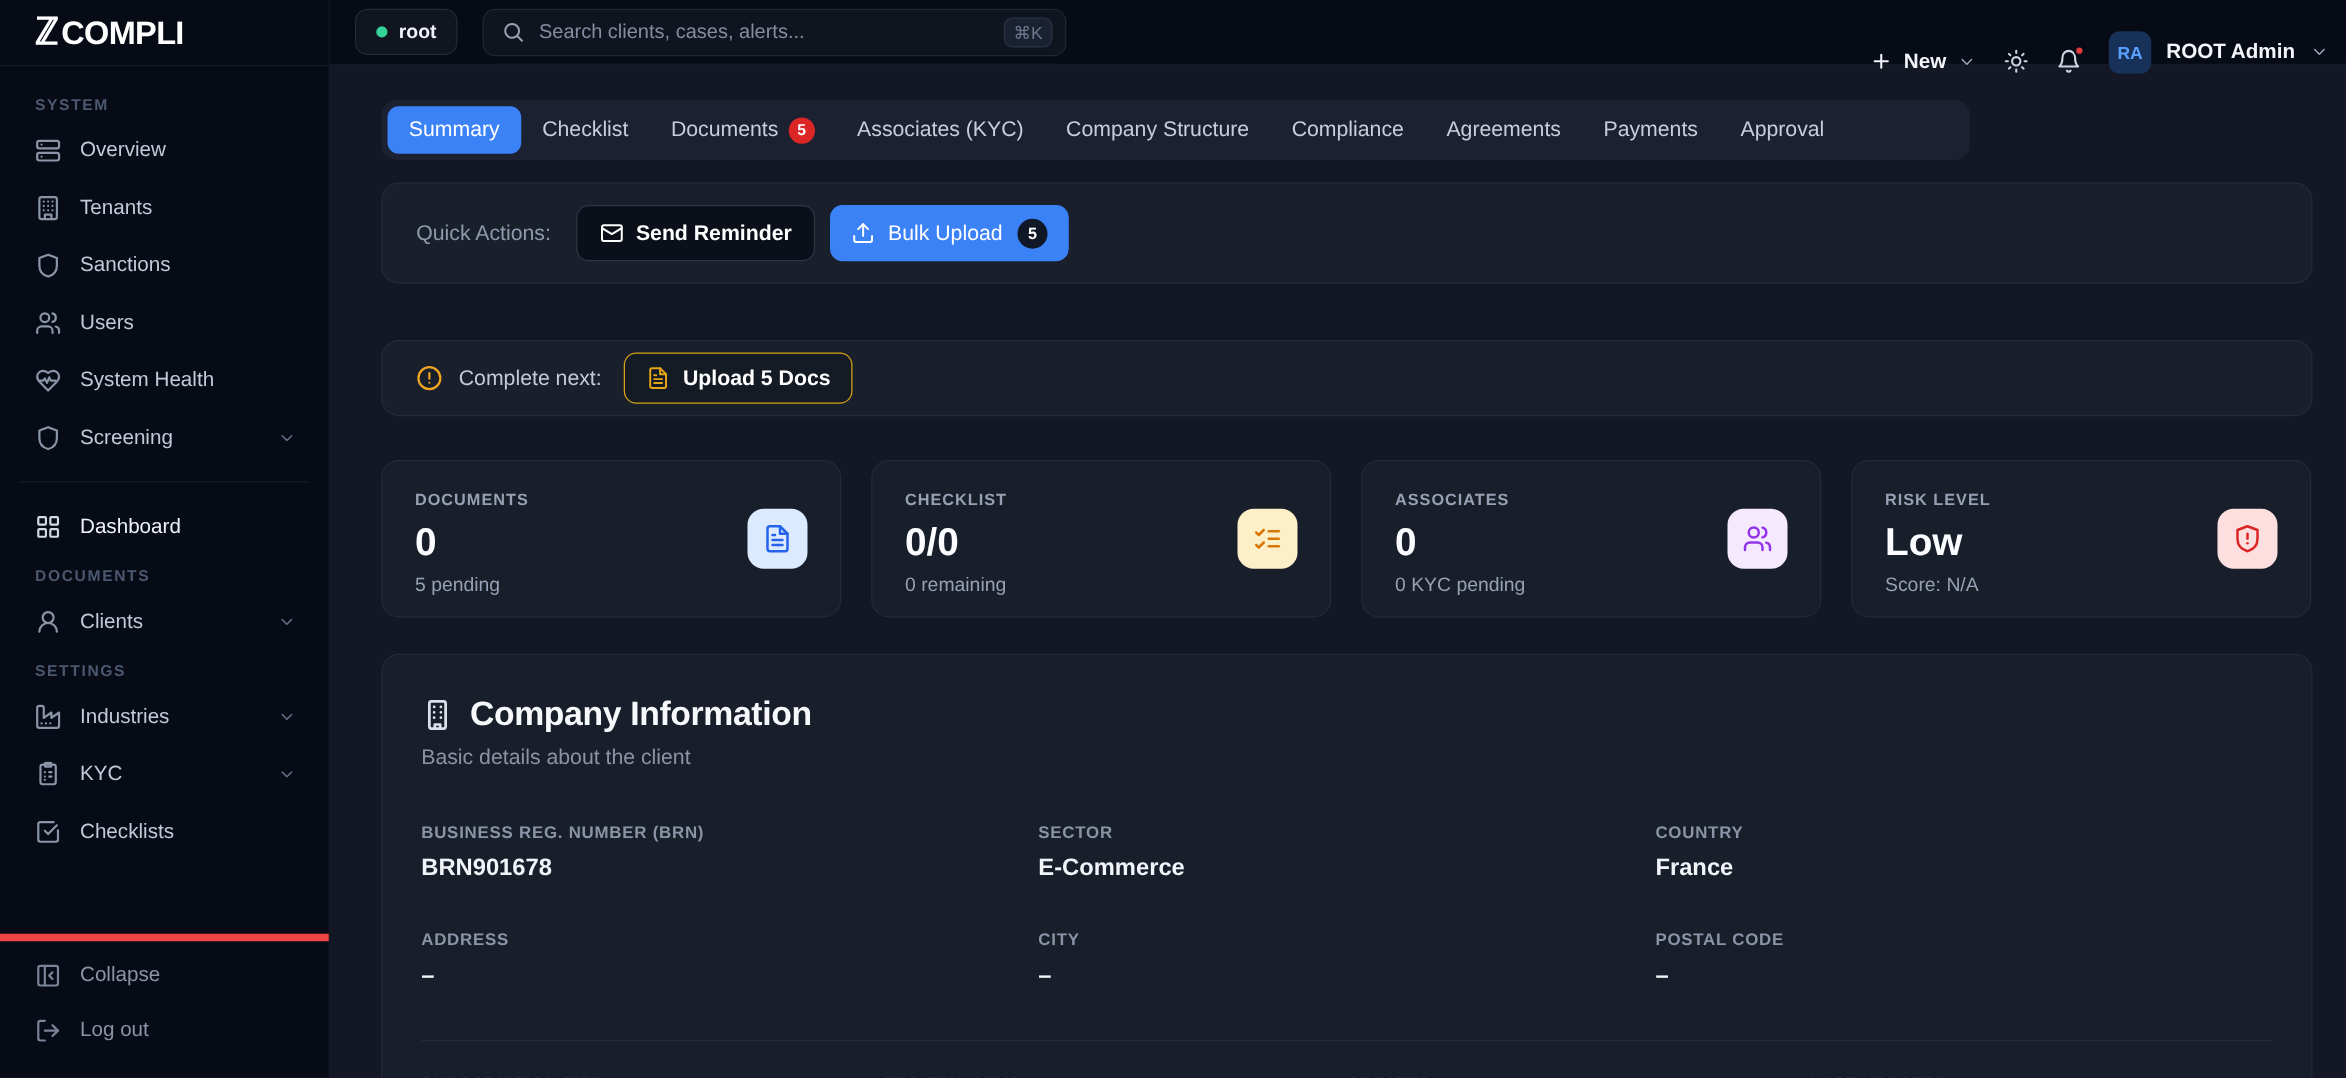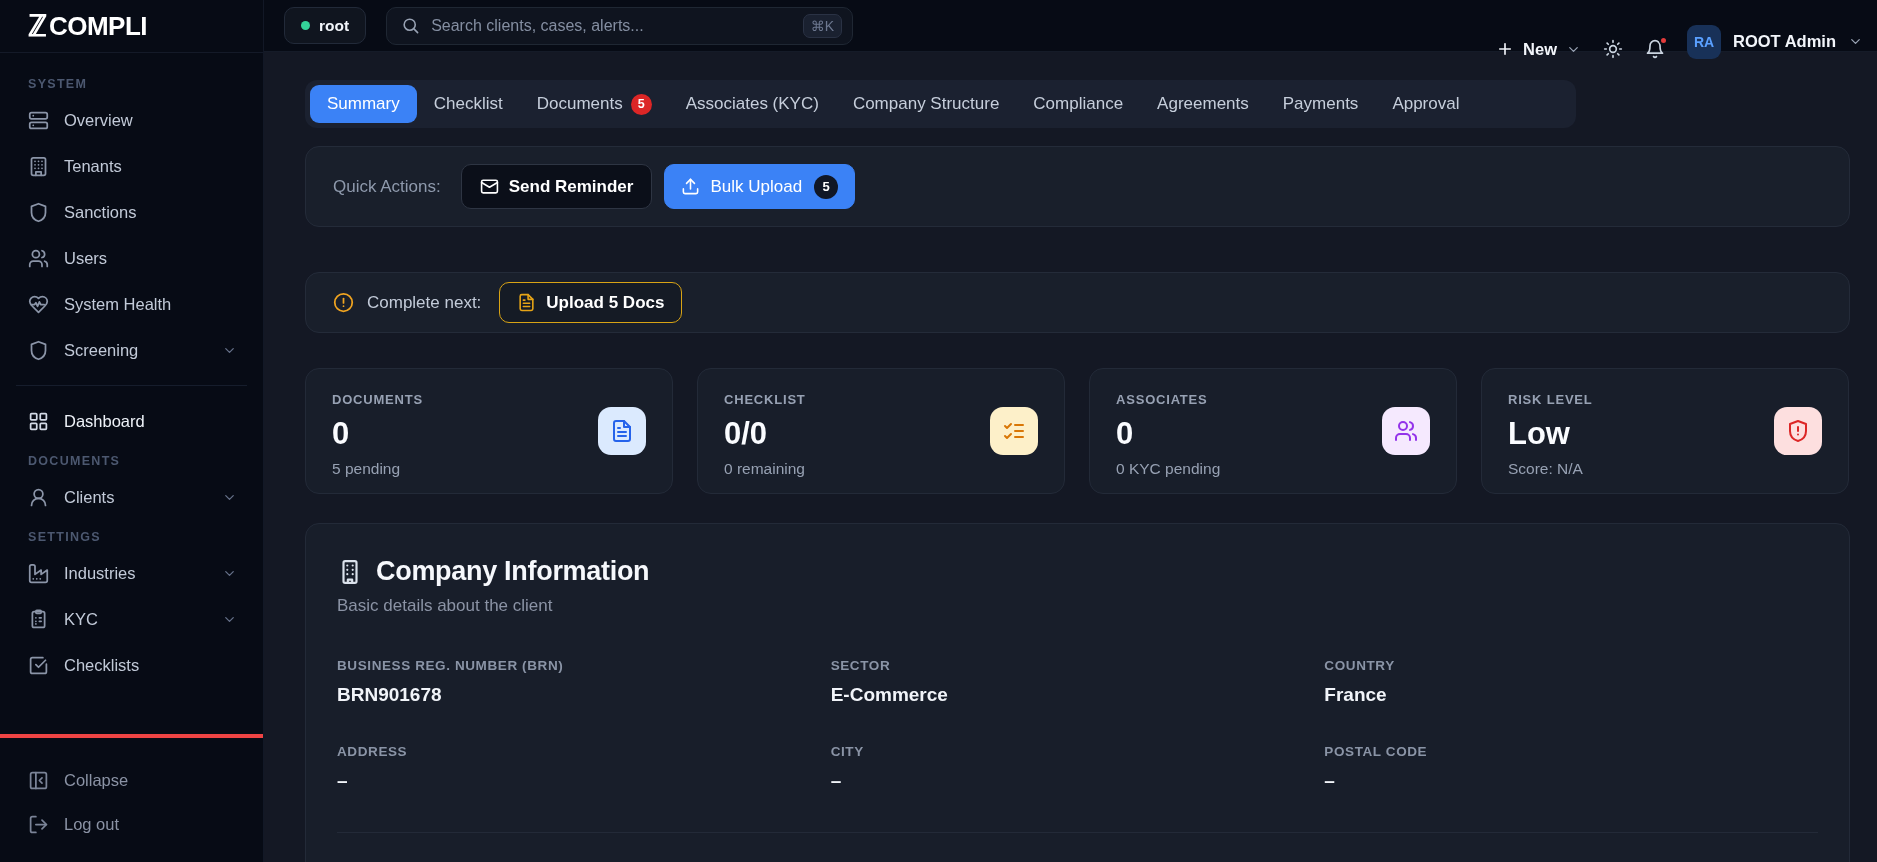--- a/index.html
+++ b/index.html
@@ -19,22 +19,22 @@
   .nav { padding:0 14px; }
   .nav-label { font-size:12.5px; font-weight:bold; letter-spacing:1.3px; color:#4c5870;
                margin:24px 0 6px 14px; }
   .nav-item { height:46px; display:flex; align-items:center; gap:15px; padding:0 12px 0 14px;
               border-radius:10px; color:#c2cad8; font-size:16.5px; }
   .nav-item .ic { color:#8b95a8; flex:0 0 auto; }
   .nav-item .chev { margin-left:auto; color:#66718a; }
   .nav-item.bright { color:#eef2f8; }
   .nav-item.bright .ic { color:#d3dae6; }
   .nav-divider { height:1px; background:#161d2c; margin:12px 2px; }
-  .sidebar-footer { position:absolute; left:0; right:0; bottom:0; padding:20px 14px 16px;
-                    border-top:4px solid #ef4444; }
+  .sidebar-footer { position:absolute; left:0; right:0; bottom:0; padding:5px 14px 16px;
+                    border-top:6px solid #ef4444; }
   .footer-item { height:44px; display:flex; align-items:center; gap:15px; padding:0 14px;
                  color:#8b93a5; font-size:16.5px; border-radius:10px; }
   .footer-item .ic { color:#7b8498; }
 
   
   .topbar { position:absolute; left:264px; right:0; top:0; height:52px; background:#070b15;
             border-bottom:1px solid #151b28; display:flex; align-items:center;
             padding:0 14px 0 20px; z-index:4; }
   .env-badge { display:flex; align-items:center; gap:9px; background:#10151f;
                border:1px solid #222a39; border-radius:10px; height:37px; padding:0 16px;

